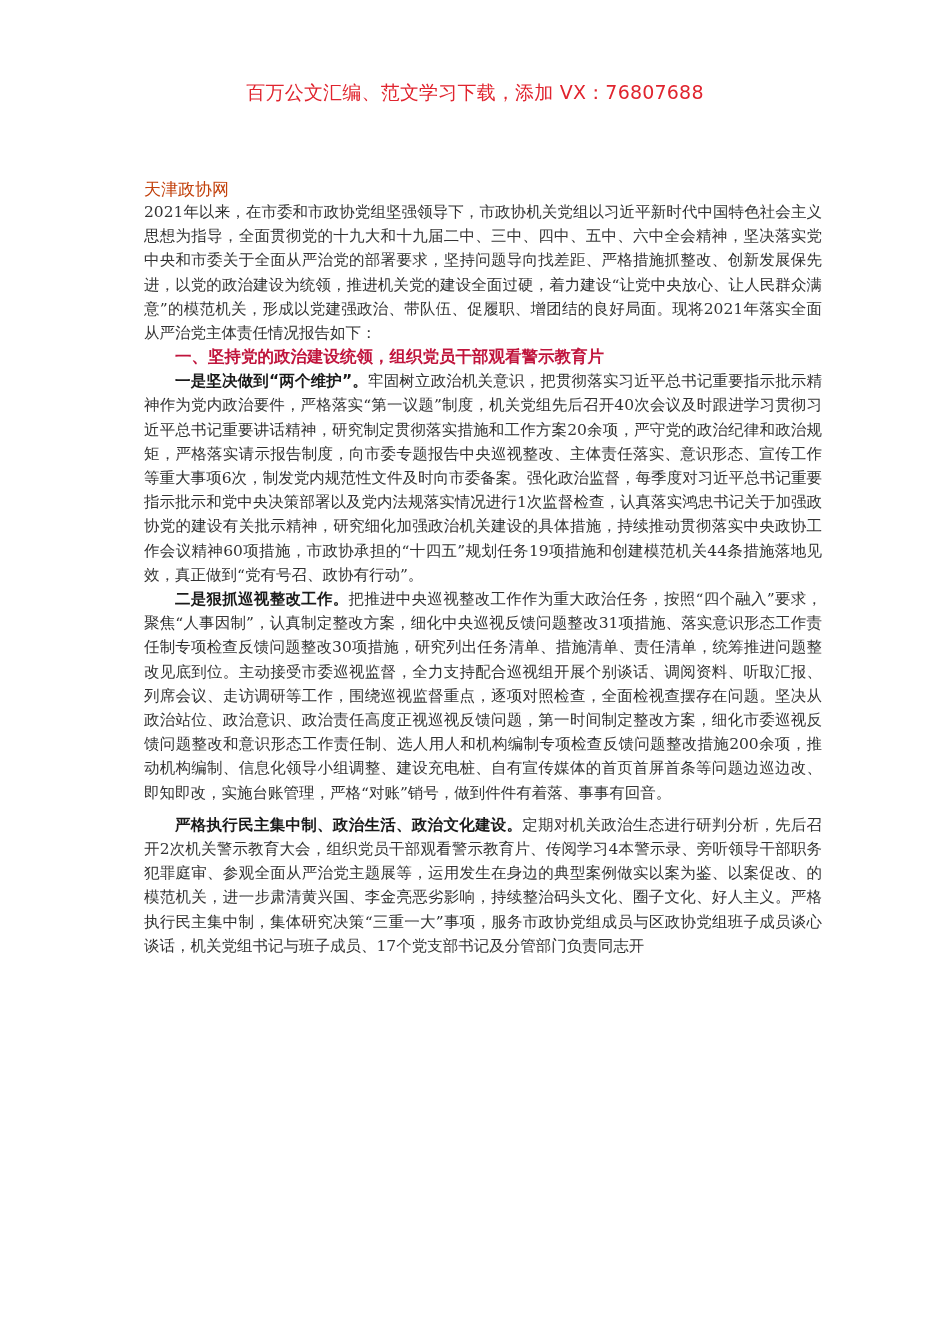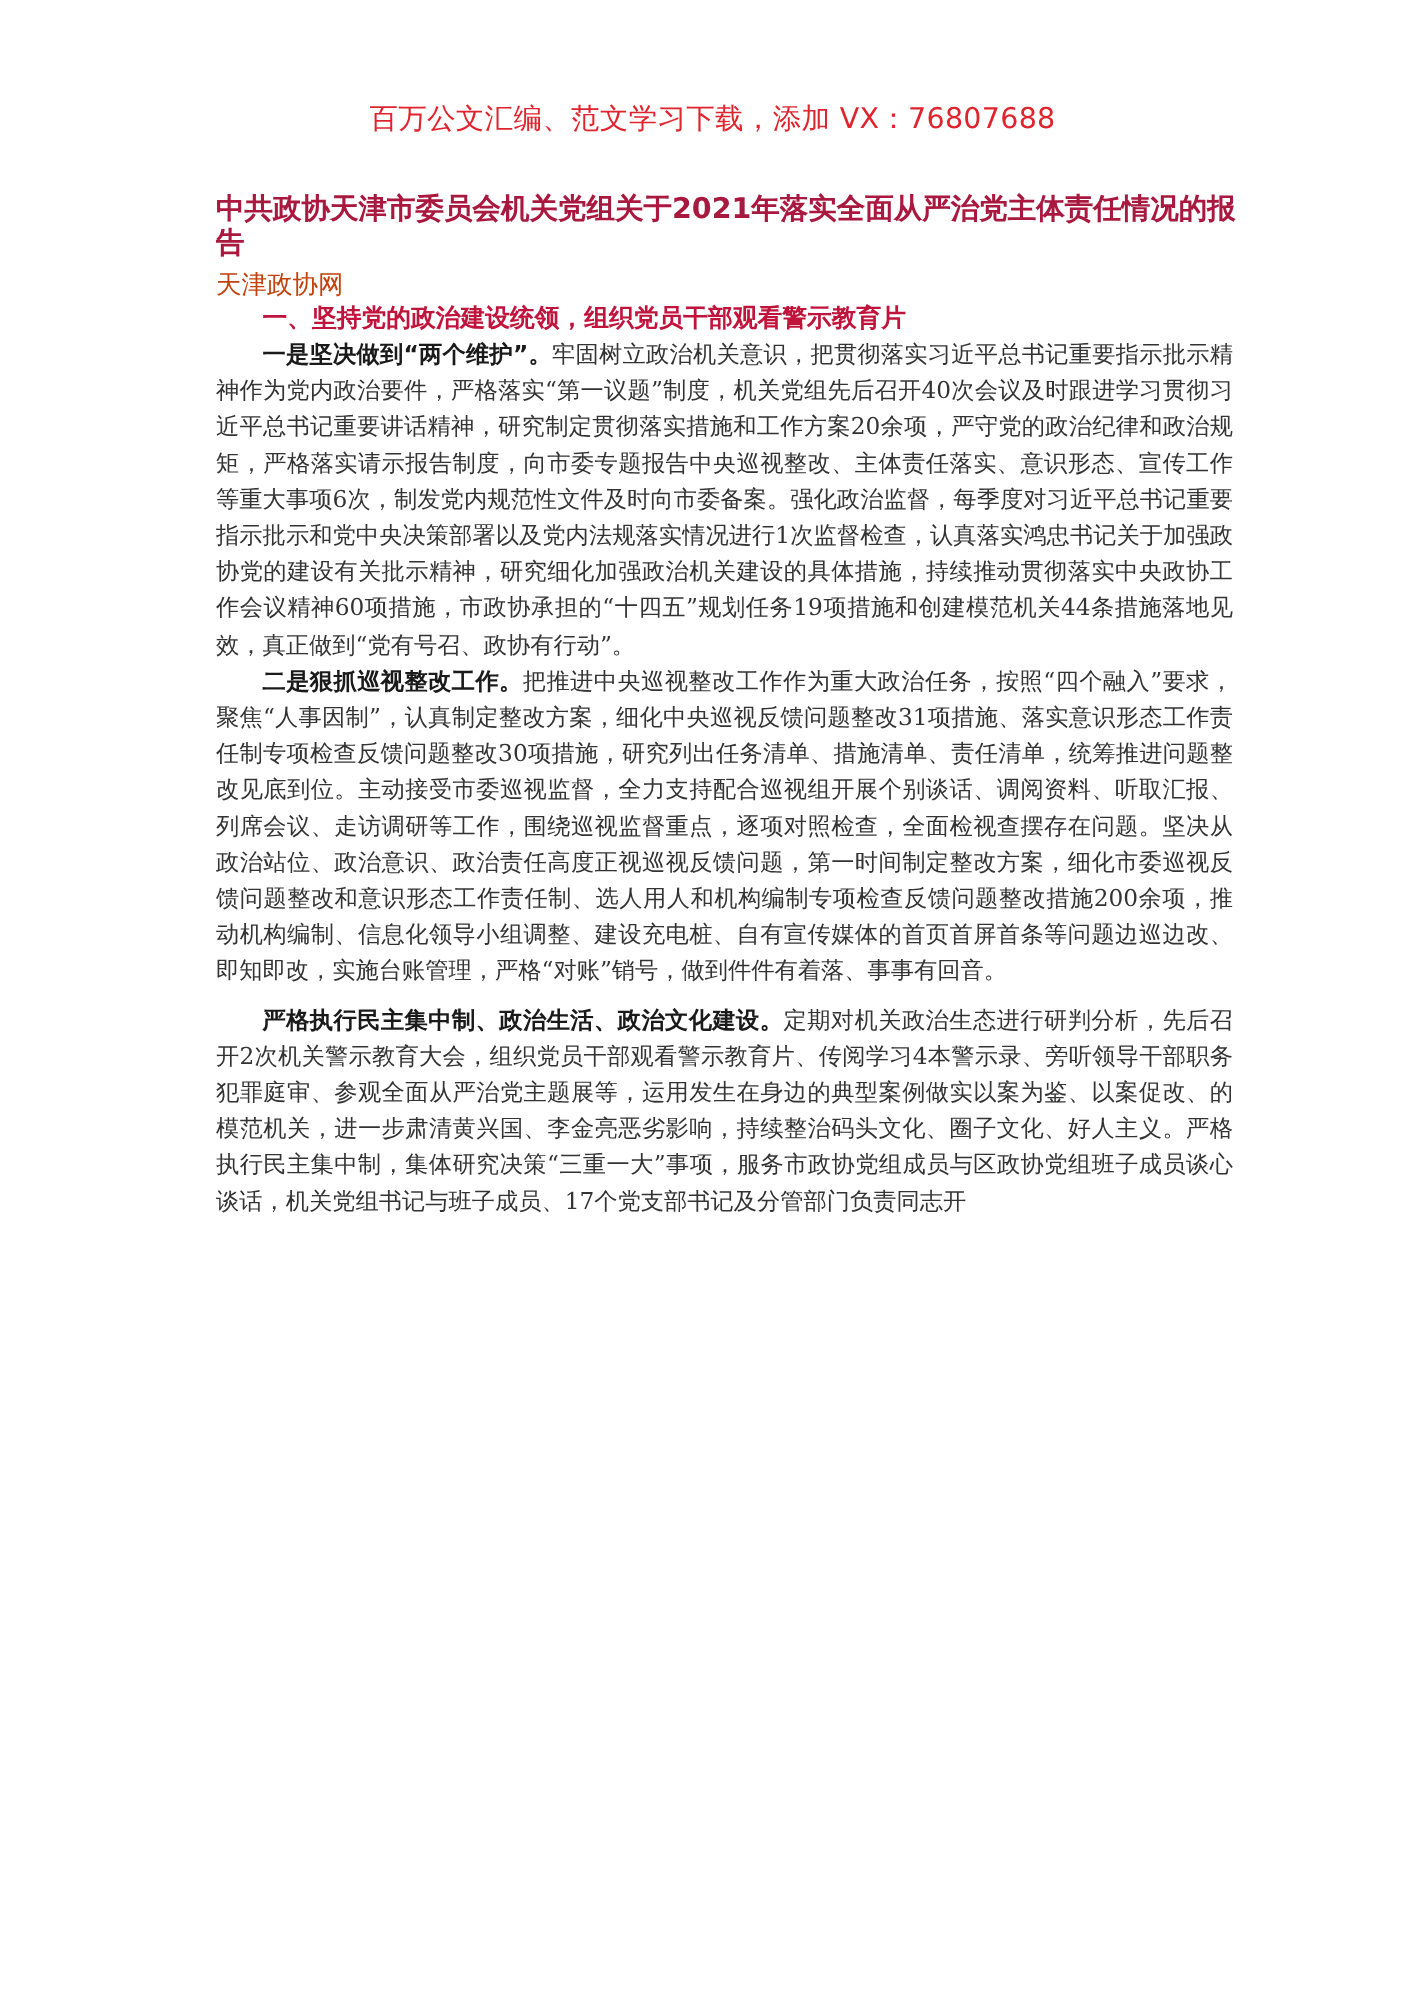--- a/index.html
+++ b/index.html
@@ -1,37 +1,37 @@
 <!DOCTYPE html>
 <html><head>
 <meta charset="utf-8">
 <style>
   html, body { margin:0; padding:0; background:#ffffff; }
   body { width:950px; height:1344px; position:relative; overflow:hidden; font-family:"DejaVu Serif", serif; color:#2a2a2a; }
   .page { position:absolute; left:0; top:0; width:950px; height:1344px; background:#fff; }
-  .banner { position:absolute; top:66px; left:0; width:950px; text-align:center; font-family:"DejaVu Sans", sans-serif; font-size:19px; color:#e0242e; letter-spacing:0.2px; }
+  .banner { position:absolute; top:80px; left:0; width:950px; text-align:center; font-family:"DejaVu Sans", sans-serif; font-size:19px; color:#e0242e; letter-spacing:0.2px; }
   .title { position:absolute; left:144px; top:128px; width:680px; font-family:"DejaVu Sans", sans-serif; font-weight:bold; font-size:19px; line-height:23px; color:#a8183f; }
   .source { position:absolute; left:144px; top:178px; font-family:"DejaVu Sans", sans-serif; font-size:17px; color:#c2410c; }
   .body { position:absolute; left:144px; top:200px; width:678px; font-size:15.5px; line-height:24.2px; color:#333; }
   .para { margin:0; text-align:justify; }
   .indent { text-indent:31px; }
   .h1 { font-family:"DejaVu Sans", sans-serif; font-weight:bold; color:#c0143c; font-size:16.5px; margin:0; text-indent:31px; line-height:24px; }
   .lead { font-family:"DejaVu Sans", sans-serif; font-weight:bold; color:#1a1a1a; }
   .gap { height:8px; }
 </style>
 </head>
 <body>
 
 <div class="page">
   <div class="banner">百万公文汇编、范文学习下载，添加 VX：76807688</div>
 
-  <div class="title">中共政协天津市委员会机关党组关于2021年落实全面从严治党主体责任情况的报告</div>
   <div class="source">天津政协网</div>
 
   <div class="body">
+    <p class="para">2021年以来，在市委和市政协党组坚强领导下，市政协机关党组以习近平新时代中国特色社会主义思想为指导，全面贯彻党的十九大和十九届二中、三中、四中、五中、六中全会精神，坚决落实党中央和市委关于全面从严治党的部署要求，坚持问题导向找差距、严格措施抓整改、创新发展保先进，以党的政治建设为统领，推进机关党的建设全面过硬，着力建设“让党中央放心、让人民群众满意”的模范机关，形成以党建强政治、带队伍、促履职、增团结的良好局面。现将2021年落实全面从严治党主体责任情况报告如下：</p>
     <p class="h1">一、坚持党的政治建设统领，组织党员干部观看警示教育片</p>
 
     <p class="para indent">
       <span class="lead">一是坚决做到“两个维护”。</span><span>牢固树立政治机关意识，把贯彻落实习近平总书记重要指示批示精神作为党内政治要件，严格落实“第一议题”制度，机关党组先后召开40次会议及时跟进学习贯彻习近平总书记重要讲话精神，研究制定贯彻落实措施和工作方案20余项，严守党的政治纪律和政治规矩，严格落实请示报告制度，向市委专题报告中央巡视整改、主体责任落实、意识形态、宣传工作等重大事项6次，制发党内规范性文件及时向市委备案。强化政治监督，每季度对习近平总书记重要指示批示和党中央决策部署以及党内法规落实情况进行1次监督检查，认真落实鸿忠书记关于加强政协党的建设有关批示精神，研究细化加强政治机关建设的具体措施，持续推动贯彻落实中央政协工作会议精神60项措施，市政协承担的“十四五”规划任务19项措施和创建模范机关44条措施落地见效，真正做到“党有号召、政协有行动”。</span>
     </p>
     <p class="para indent">
       <span class="lead">二是狠抓巡视整改工作。</span><span>把推进中央巡视整改工作作为重大政治任务，按照“四个融入”要求，聚焦“人事因制”，认真制定整改方案，细化中央巡视反馈问题整改31项措施、落实意识形态工作责任制专项检查反馈问题整改30项措施，研究列出任务清单、措施清单、责任清单，统筹推进问题整改见底到位。主动接受市委巡视监督，全力支持配合巡视组开展个别谈话、调阅资料、听取汇报、列席会议、走访调研等工作，围绕巡视监督重点，逐项对照检查，全面检视查摆存在问题。坚决从政治站位、政治意识、政治责任高度正视巡视反馈问题，第一时间制定整改方案，细化市委巡视反馈问题整改和意识形态工作责任制、选人用人和机构编制专项检查反馈问题整改措施200余项，推动机构编制、信息化领导小组调整、建设充电桩、自有宣传媒体的首页首屏首条等问题边巡边改、即知即改，实施台账管理，严格“对账”销号，做到件件有着落、事事有回音。</span>
     </p>
     <div class="gap"></div>
     <p class="para indent">

